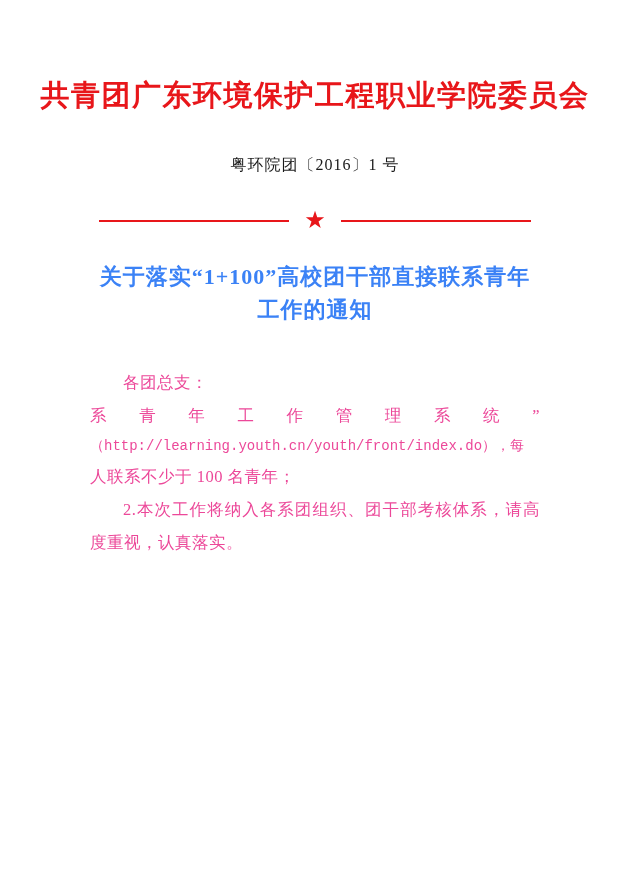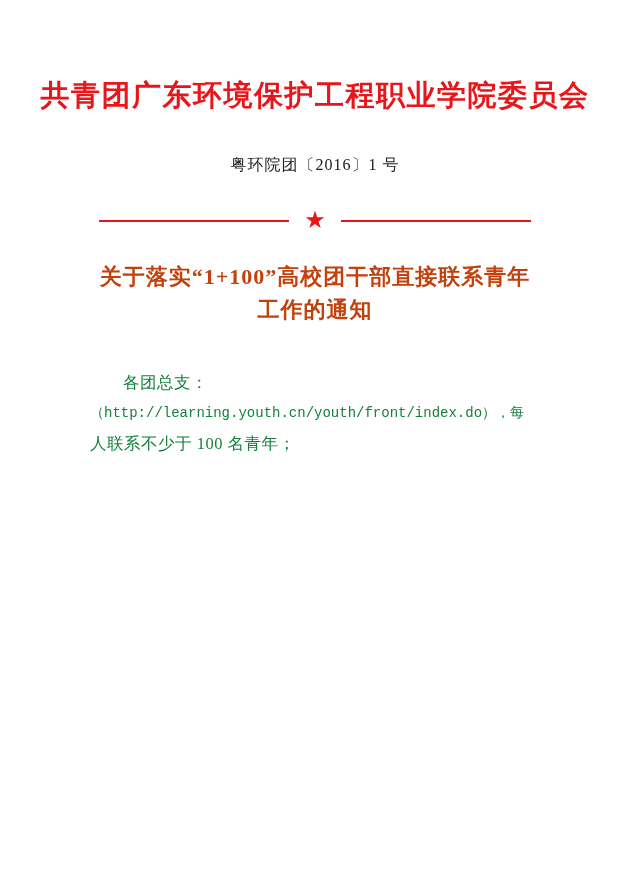--- a/index.html
+++ b/index.html
@@ -76,35 +76,35 @@
     color: #e8161a;
     font-size: 24px;
     line-height: 18px;
   }
 
   
   .doc-title {
     text-align: center;
     font-size: 22px;
     font-weight: bold;
-    color: #c2410c;
+    color: #3b82f6;
     margin: 30px auto 15px auto;
     width: 440px;
     line-height: 1.5;
     letter-spacing: 1px;
     font-family: "Liberation Serif", "DejaVu Serif", serif;
   }
 
   
   .body-block {
     margin: 40px auto 0 auto;
     width: 450px;
     font-size: 16.5px;
     line-height: 2.0;
-    color: #15803d;
+    color: #ec4899;
     letter-spacing: 0.5px;
   }
   .salutation {
     text-indent: 0;
     margin-bottom: 0;
   }
   .para {
     text-indent: 2em;
     margin: 0;
     text-align: justify;
@@ -136,21 +136,23 @@
     </div>
 
     <div class="doc-title">关于落实“1+100”高校团干部直接联系青年工作的通知</div>
 
     <div class="body-block">
       <p class="para salutation">各团总支：</p>
 
 
 
 
+      <p class="para justify-spread" style="text-indent:0; text-align-last: justify;">系青年工作管理系统”</p>
 
       <p class="para url-text" style="text-indent:0;">（http://learning.youth.cn/youth/front/index.do），每</p>
 
       <p class="para" style="text-indent:0;">人联系不少于 100 名青年；</p>
 
+      <p class="para">2.本次工作将纳入各系团组织、团干部考核体系，请高度重视，认真落实。</p>
     </div>
 
   </div>
 </div>
 
 </body></html>

